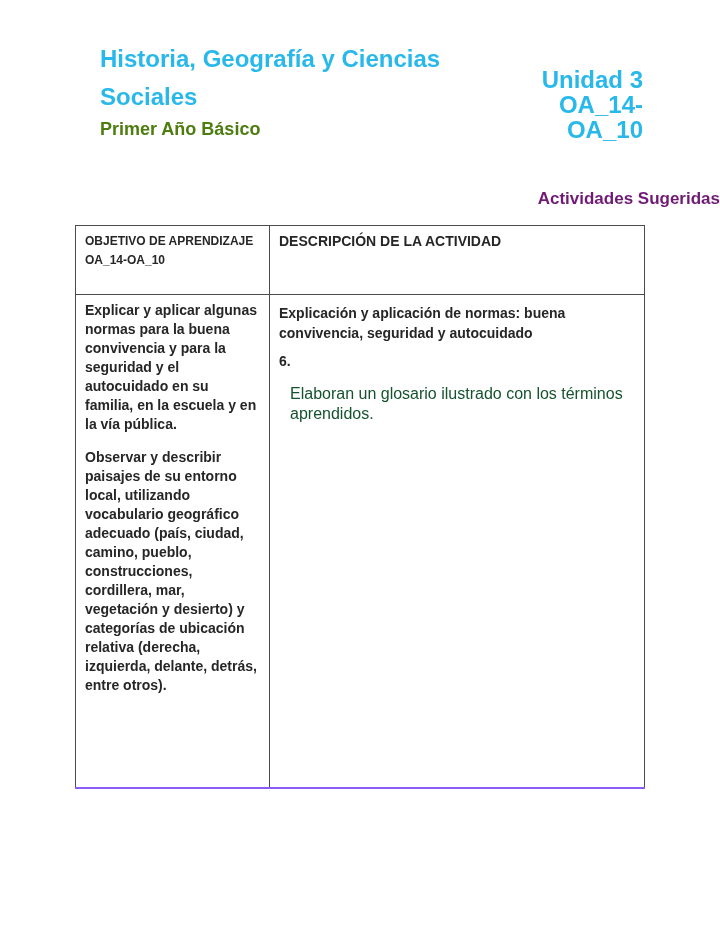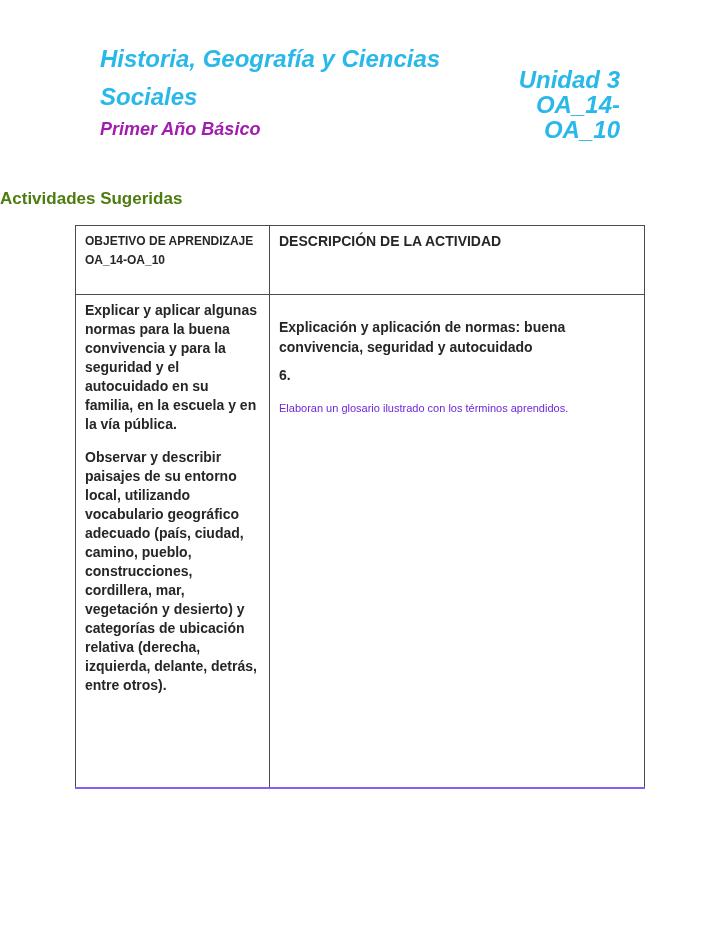--- a/index.html
+++ b/index.html
@@ -14,55 +14,54 @@
     height: 932px;
     background: #ffffff;
     overflow: hidden;
     margin: 0 auto;
   }
   
   .doc-header {
     display: flex;
     justify-content: center;
     align-items: flex-end;
-    padding: 40px 100px 0 100px;
-    font-style: italic;
+    padding: 40px 77px 0 100px;
   }
   .doc-title {
     font-size: 24px;
     font-weight: bold;
     line-height: 38px;
     color: #29b8ea;
     max-width: 400px;
   }
   .doc-subtitle {
     font-size: 18px;
     font-weight: bold;
     line-height: 25px;
-    color: #a21caf;
+    color: #4d7c0f;
     margin-top: 1px;
   }
   .header-right {
     text-align: right;
     padding-bottom: 0;
   }
   .unit-label, .oa-label {
     font-size: 24px;
     font-weight: bold;
     line-height: 25px;
     color: #29b8ea;
   }
   
   .section-heading {
     margin-top: 47px;
     margin-bottom: 16px;
-    text-align: left;
+    text-align: right;
     font-size: 17px;
     font-weight: bold;
-    color: #4d7c0f;
+    color: #701a75;
   }
   
   table.activities-table {
     width: 569px;
     margin: 0 auto;
     border-collapse: collapse;
     table-layout: fixed;
   }
   .activities-table th,
   .activities-table td {
@@ -93,33 +92,33 @@
     height: 493px;
     font-size: 14px;
     font-weight: bold;
     line-height: 19px;
   }
   td.objective-cell p { margin: 0 0 14px 0; }
   td.description-cell { font-size: 14px; }
   .activity-title {
     font-weight: bold;
     line-height: 20px;
-    margin: 16px 0 9px 0;
+    margin: 2px 0 9px 0;
   }
   .activity-number {
     font-weight: bold;
     line-height: 19px;
     margin: 0 0 13px 0;
   }
   .activity-description {
     font-weight: normal;
-    font-size: 11px;
+    font-size: 16px;
     line-height: 20px;
-    color: #6d28d9;
-    margin: 0;
+    color: #14532d;
+    margin: 11px;
   }
 </style>
 </head>
 <body>
 
 <div class="page">
 
   <header class="doc-header">
     <div class="header-left">
       <h1 class="doc-title">Historia, Geografía y Ciencias Sociales</h1>

